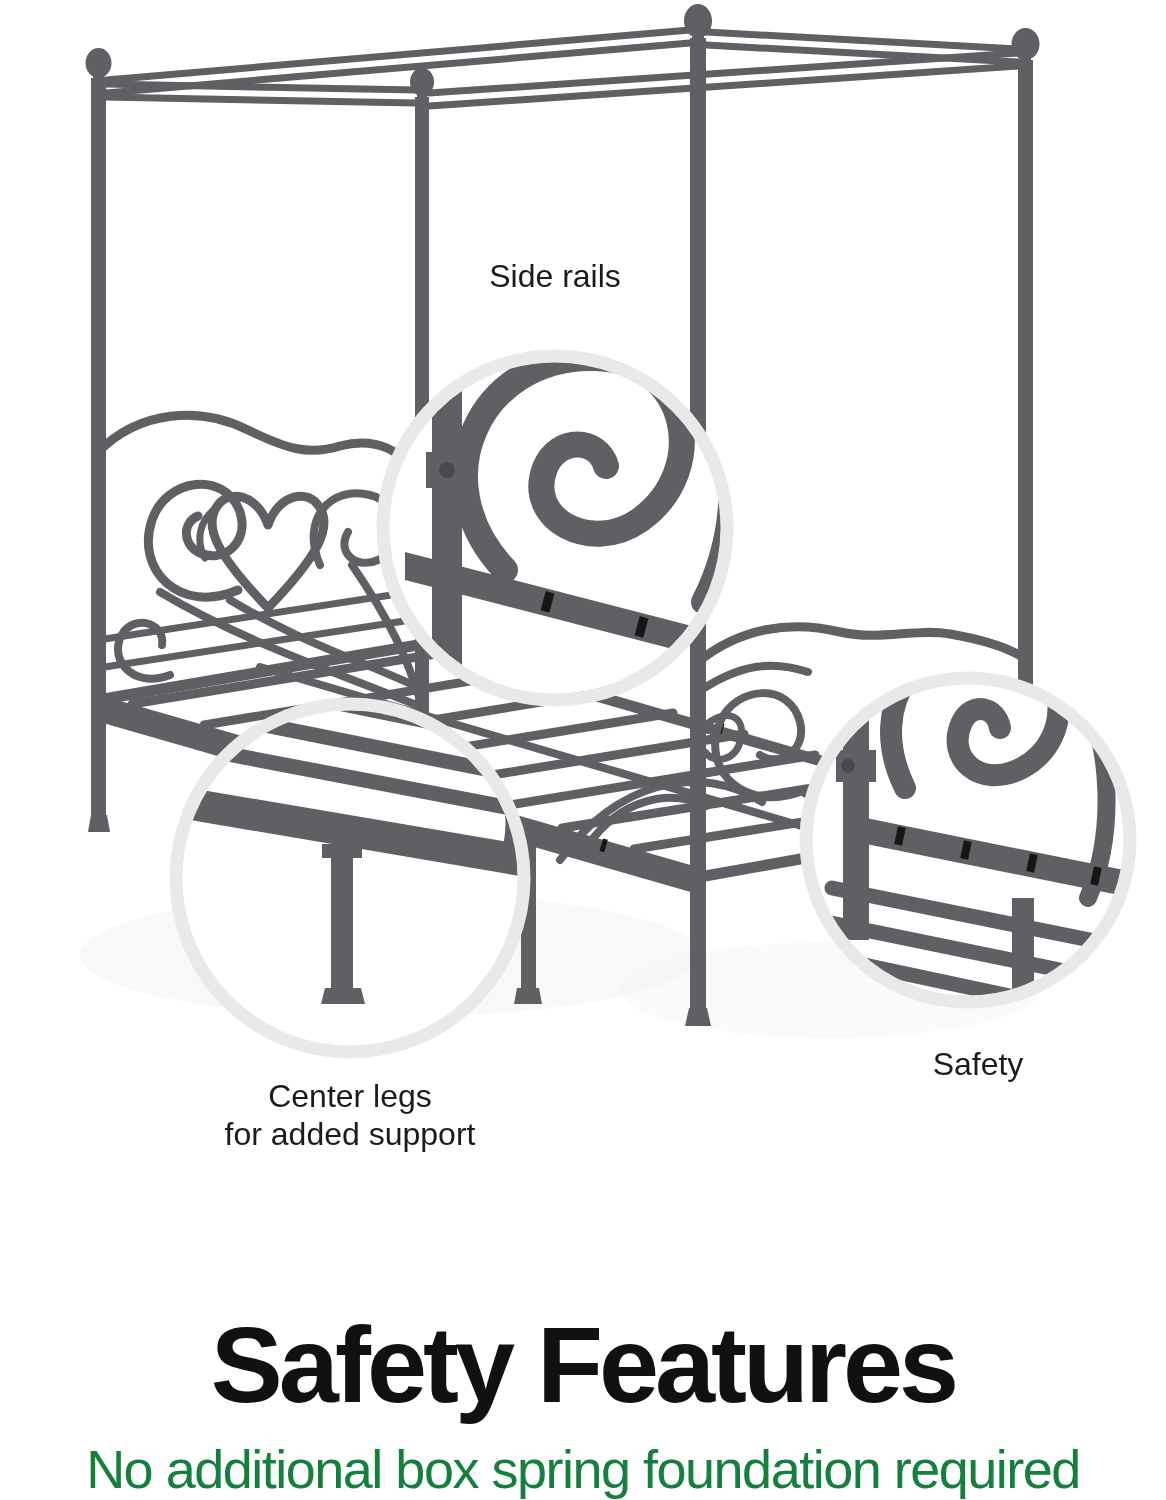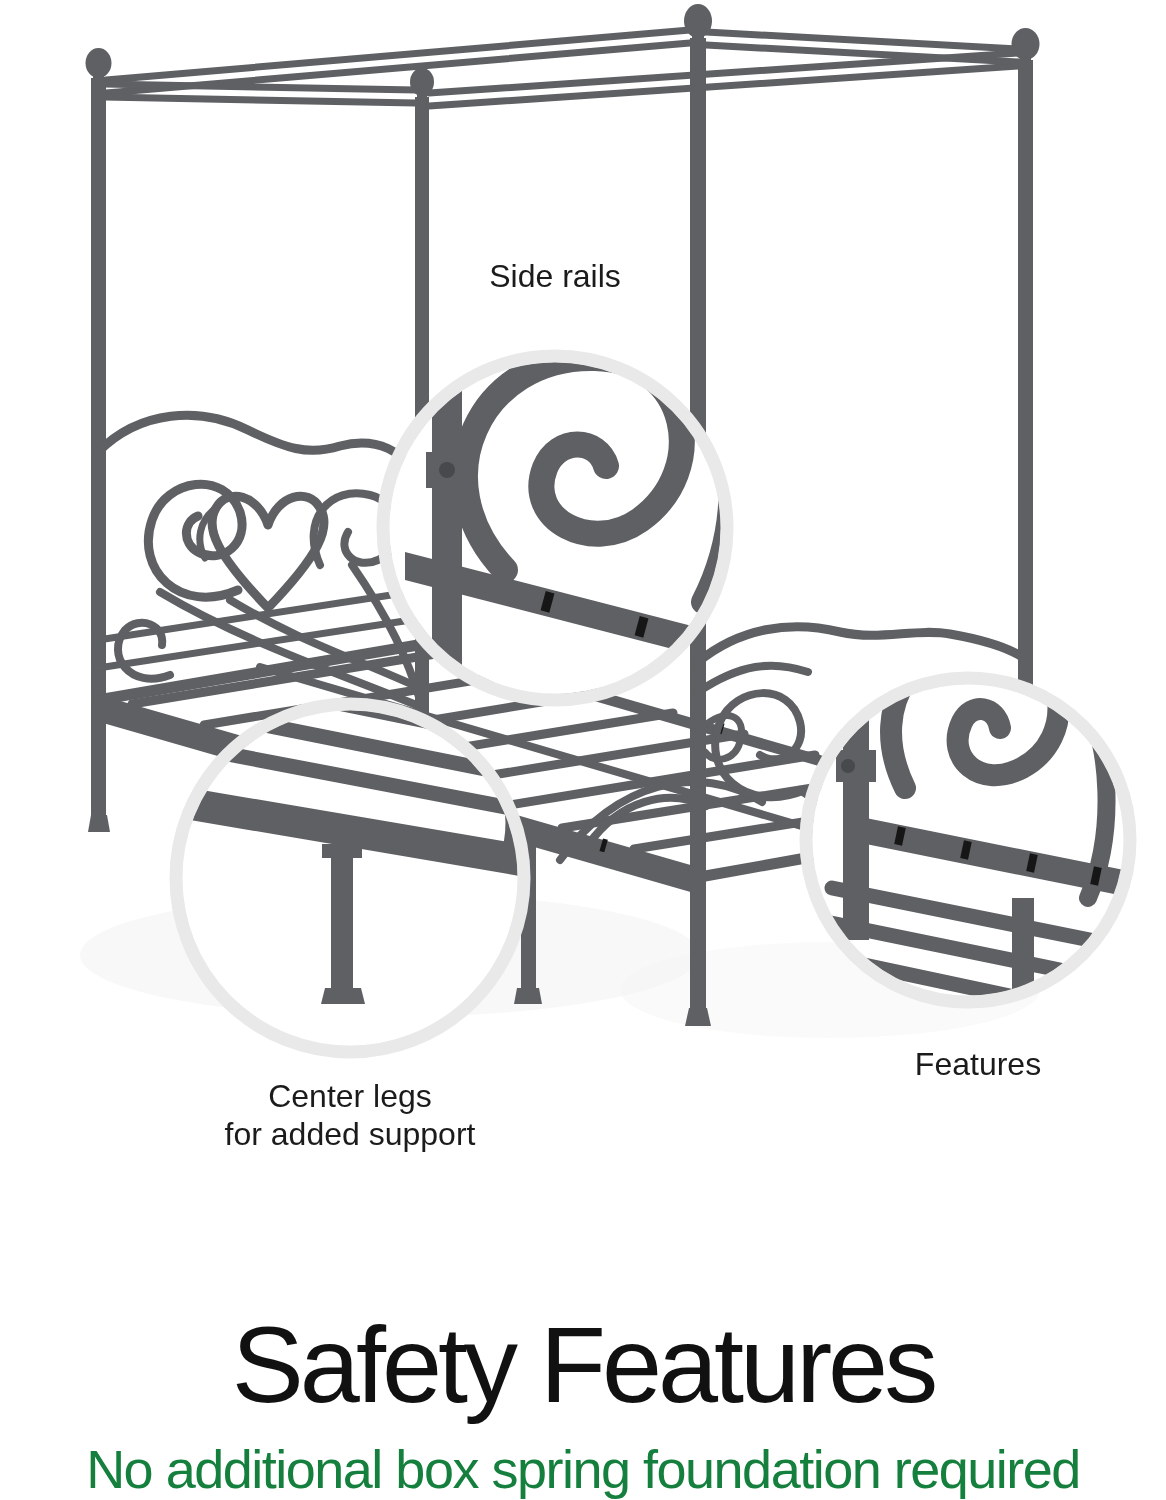--- a/index.html
+++ b/index.html
@@ -32,21 +32,21 @@
     text-align: center;
     white-space: nowrap;
   }
   .callout-side-rails   { left: 380px; top: 258px; width: 350px; }
   .callout-center-legs  { left: 105px; top: 1078px; width: 490px; }
   .callout-secured      { left: 793px; top: 1046px; width: 370px; }
 
   .footer-title {
     position: absolute; left: 0; top: 1302px; width: 1166px;
     text-align: center;
-    font-size: 108px; font-weight: 400; letter-spacing: -4px;
+    font-size: 108px; font-weight: 700; letter-spacing: -4px;
     color: #111; white-space: nowrap;
   }
   .footer-subtitle {
     position: absolute; left: 0; top: 1438px; width: 1166px;
     text-align: center;
     font-size: 54px; font-weight: 300; letter-spacing: -1.5px;
     color: #15803d; white-space: nowrap;
   }
 </style>
 </head>
@@ -238,19 +238,19 @@
   <div class="callout callout-side-rails">
     <span>Side rails</span>
   </div>
 
   <div class="callout callout-center-legs">
     <div>Center legs</div>
     <div>for added support</div>
   </div>
 
   <div class="callout callout-secured">
-    <div>Features</div>
+    <div>Safety</div>
   </div>
 
   <div class="footer-title">Safety Features</div>
   <div class="footer-subtitle">No additional box spring foundation required</div>
 
 </div>
 
 </body></html>

